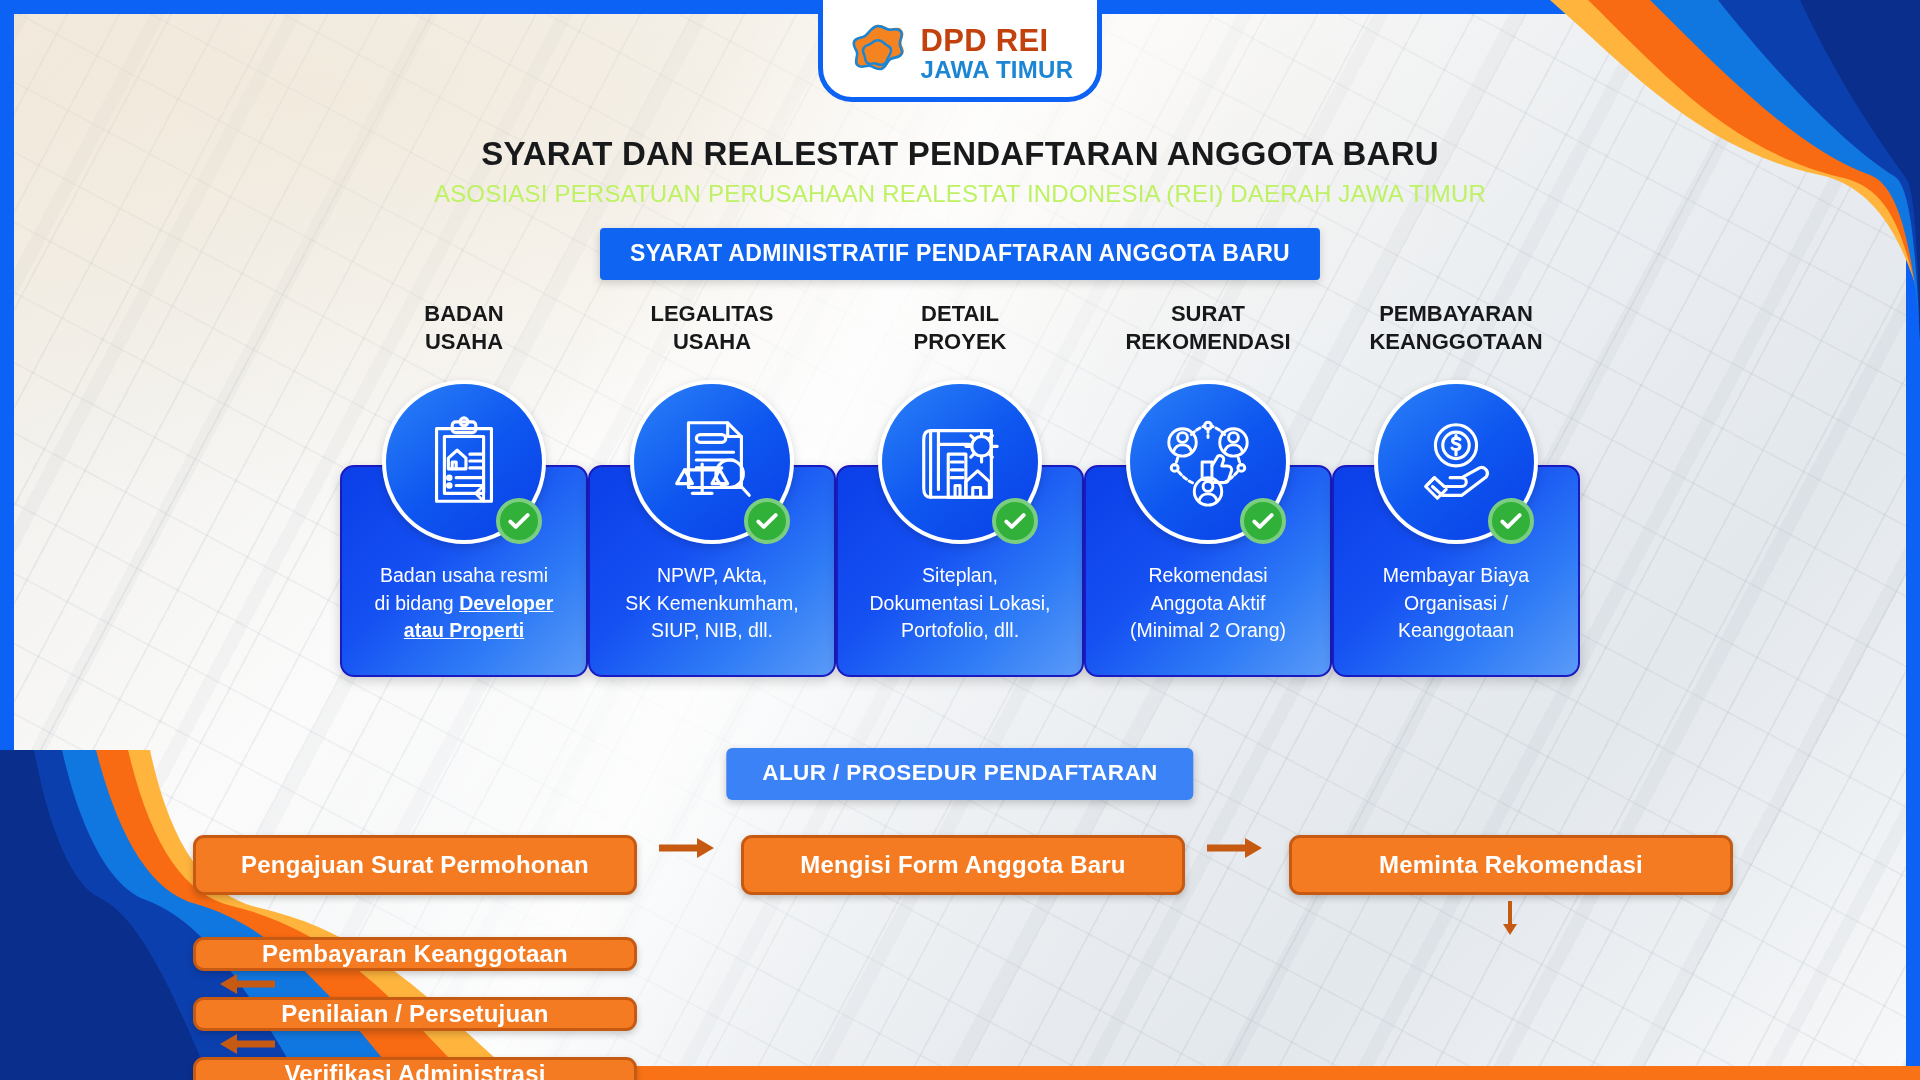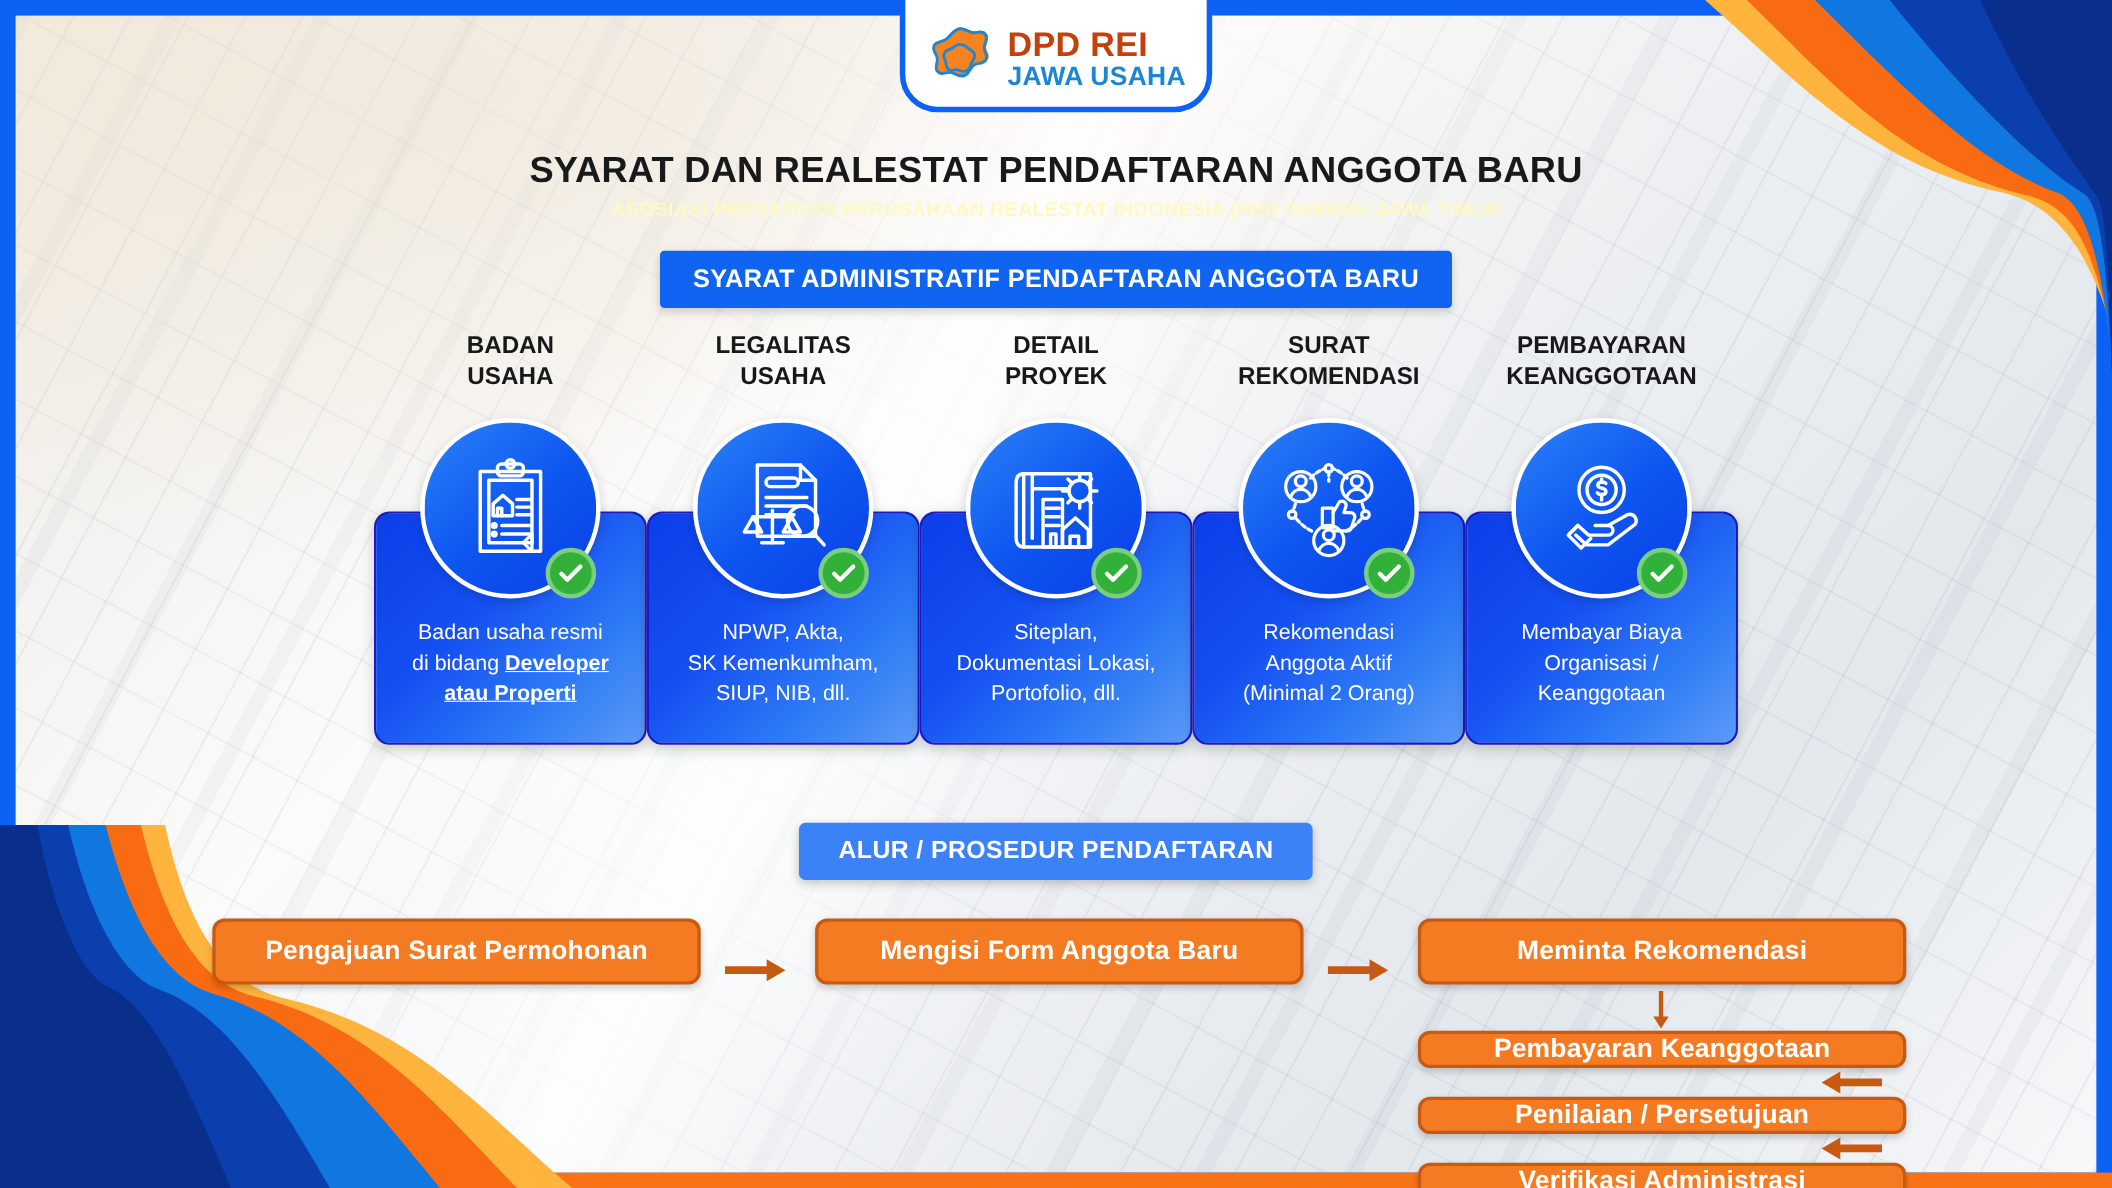--- a/index.html
+++ b/index.html
@@ -56,21 +56,21 @@
     padding-bottom:12px; gap:12px;
   }
   .seal { width:62px; height:62px; flex:0 0 auto; }
   .logo-text { line-height:1; padding-bottom:3px; }
   .logo-l1 { font-size:31px; font-weight:bold; color:#c2410c; letter-spacing:.3px; }
   .logo-l2 { font-size:24px; font-weight:bold; color:#1C86D4; letter-spacing:.3px; margin-top:2px; }
 
   
   .titles { position:absolute; z-index:5; left:0; top:135px; width:1920px; text-align:center; }
   .t1 { font-size:33px; font-weight:bold; color:#18191B; letter-spacing:.2px; }
-  .t2 { font-size:18px; font-weight:bold; color:#fef9c3; letter-spacing:.2px; margin-top:7px; }
+  .t2 { font-size:24px; font-weight:normal; color:#bef264; letter-spacing:.2px; margin-top:7px; }
 
   .blue-banner {
     position:absolute; z-index:5; left:50%; transform:translateX(-50%); top:228px;
     background:#0F64F2; color:#fff;
     font-size:23px; font-weight:bold; letter-spacing:.3px;
     padding:12px 30px 13px; border-radius:4px;
     box-shadow:0 3px 9px rgba(0,0,0,.17);
     white-space:nowrap;
   }
 
@@ -127,21 +127,21 @@
     position:absolute; z-index:5; left:50%; transform:translateX(-50%); top:748px;
     background:#3b82f6; color:#fff;
     font-size:22.5px; font-weight:bold; letter-spacing:.4px;
     padding:12px 36px 14px; border-radius:6px;
     box-shadow:0 3px 9px rgba(0,0,0,.2);
     white-space:nowrap;
   }
 
   
   .flow { position:absolute; z-index:5; left:193px; top:835px; width:1540px; }
-  .flow-row { display:flex; align-items:flex-end; height:60px; }
+  .flow-row { display:flex; align-items:flex-start; height:60px; }
   .flow-row.r2 { margin-top:42px;flex-direction:column; }
 
   .fbox {
     background:#F47B22;
     border:3px solid #C75A13;
     border-radius:11px;
     color:#fff; font-size:24px; font-weight:bold;
     height:60px; width:444px;
     display:flex; align-items:center; justify-content:center;
     box-shadow:0 3px 7px rgba(0,0,0,.2);
@@ -186,21 +186,21 @@
 
   <div class="logo-badge">
     <svg class="seal" viewBox="0 0 100 100">
       <path fill="#F5831F" d="M50 3c9 0 14 6 20 6s14-4 19 3c5 7-1 13-1 20s7 12 2 19c-5 7-13 3-19 8s-6 14-15 16c-9 2-13-5-21-5s-15 5-20-2c-5-7 2-14 0-21s-8-12-4-19c4-7 13-4 19-9S41 3 50 3z"></path>
       <path fill="none" stroke="#1C86D4" stroke-width="4.2" d="M50 5c9 0 13 6 19 6s14-4 18 3c4 7-2 12-2 19s7 12 2 18c-5 7-12 3-18 8s-6 13-14 15c-9 2-13-5-20-5s-14 5-19-2c-4-7 2-13 0-20s-8-11-4-18c4-6 12-4 18-9S41 5 50 5z"></path>
       <path fill="none" stroke="#1C86D4" stroke-width="4" d="M50 28c7 0 9 4 13 7s8 3 8 9-3 8-5 12-1 9-8 11-10-2-14-2-8 3-12-1-2-8-4-12-4-7-1-12 8-4 12-7 5-5 11-5z"></path>
       <circle cx="50" cy="50" r="13" fill="#F5831F"></circle>
     </svg>
     <div class="logo-text">
       <div class="logo-l1">DPD REI</div>
-      <div class="logo-l2">JAWA USAHA</div>
+      <div class="logo-l2">JAWA TIMUR</div>
     </div>
   </div>
 
   <div class="titles">
     <div class="t1">SYARAT DAN REALESTAT PENDAFTARAN ANGGOTA BARU</div>
     <div class="t2">ASOSIASI PERSATUAN PERUSAHAAN REALESTAT INDONESIA (REI) DAERAH JAWA TIMUR</div>
   </div>
 
   <div class="blue-banner">SYARAT ADMINISTRATIF PENDAFTARAN ANGGOTA BARU</div>
 

